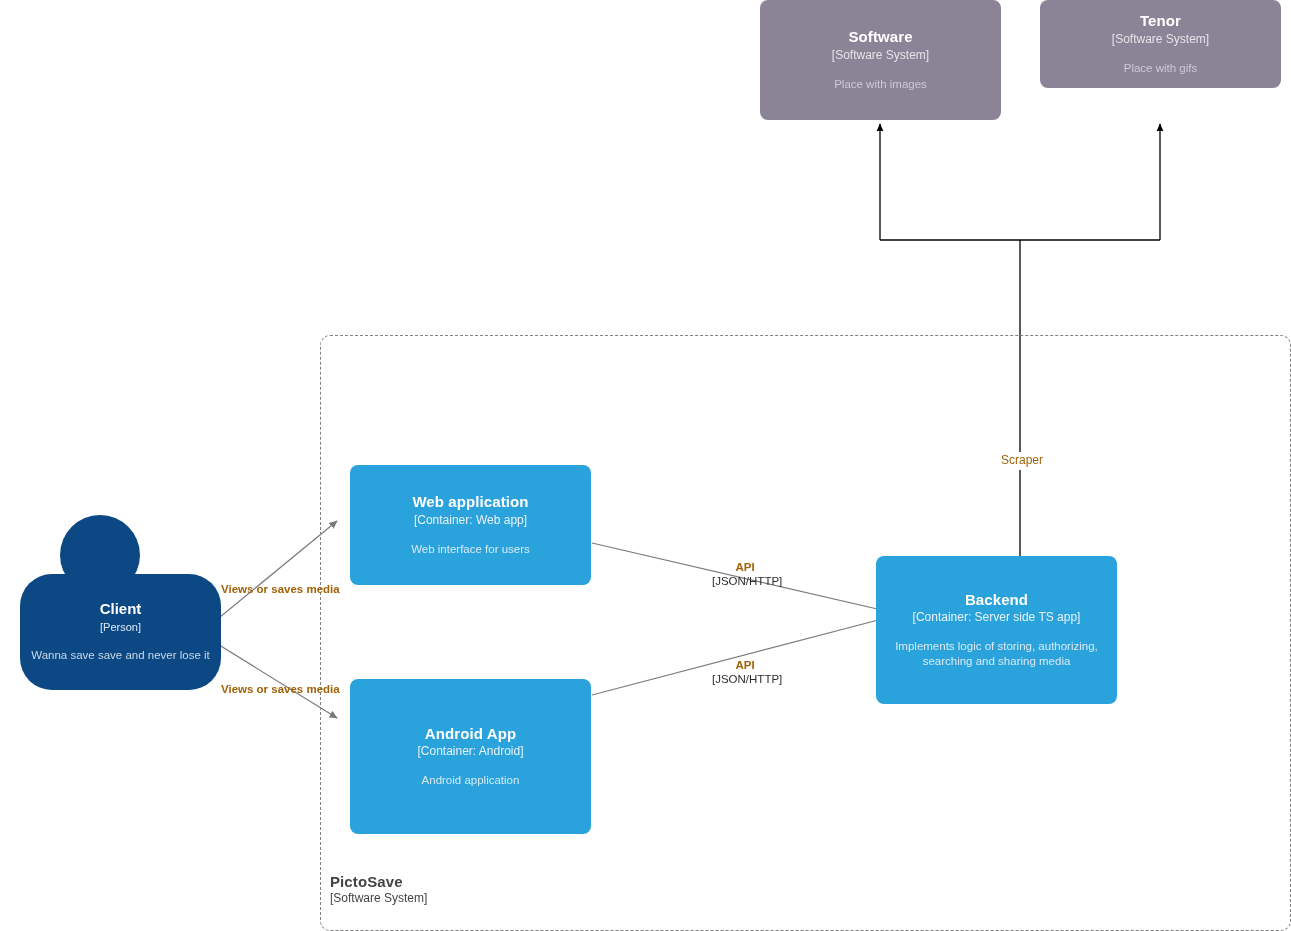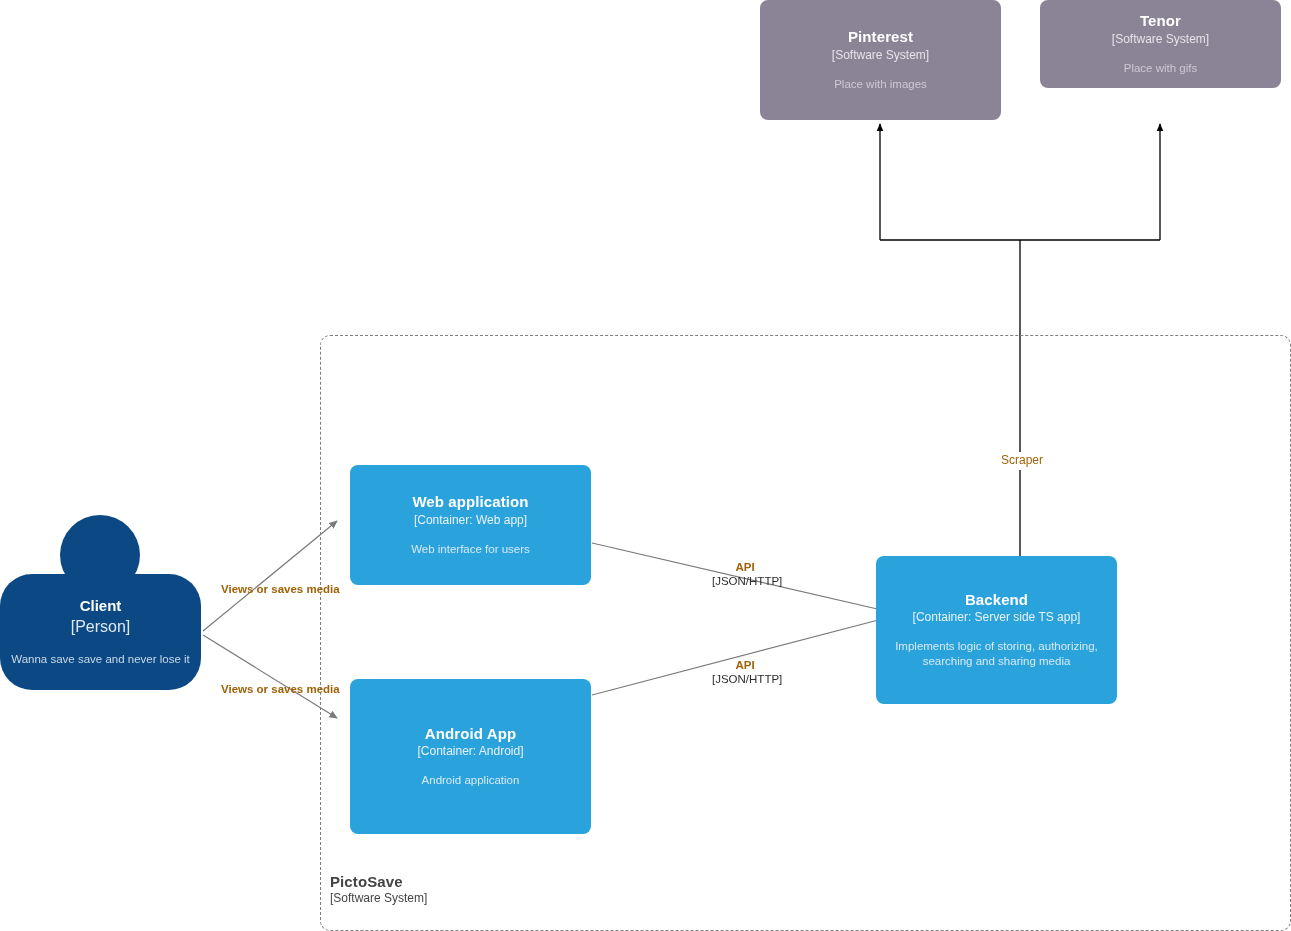--- a/index.html
+++ b/index.html
@@ -110,29 +110,30 @@
     position: absolute;
     background: #0b4884;
     border-radius: 32px;
     box-sizing: border-box;
     display: flex;
     flex-direction: column;
     align-items: center;
     justify-content: center;
     text-align: center;
     padding: 4px 6px;
+    margin-left: 20px;
   }
   .person .n-name {
     font-size: 15px;
     font-weight: bold;
     color: #ffffff;
     line-height: 1.25;
   }
   .person .n-type {
-    font-size: 16px;
+    font-size: 11px;
     color: #dfe8f2;
     line-height: 1.3;
     margin-top: 1px;
   }
   .person .n-desc {
     font-size: 11.5px;
     color: #c9d8e8;
     line-height: 1.33;
     margin-top: 14px;
     white-space: nowrap;
@@ -205,21 +206,21 @@
 
       <path d="M 880 240 L 1160 240" fill="none" stroke="#000000" stroke-width="1.3"></path>
 
       <path d="M 880 240 L 880 124" fill="none" stroke="#000000" stroke-width="1.3" marker-end="url(#arrow-black)"></path>
 
       <path d="M 1160 240 L 1160 124" fill="none" stroke="#000000" stroke-width="1.3" marker-end="url(#arrow-black)"></path>
     </g>
   </svg>
 
   <div class="node external" style="left:760px; top:0px; width:241px; height:120px;">
-    <div class="n-name">Pinterest</div>
+    <div class="n-name">Software</div>
     <div class="n-type">[Software System]</div>
     <div class="n-desc">Place with images</div>
   </div>
 
   <div class="node external" style="left:1040px; top:0px; width:241px; height:88px;">
     <div class="n-name">Tenor</div>
     <div class="n-type">[Software System]</div>
     <div class="n-desc">Place with gifs</div>
   </div>
 

